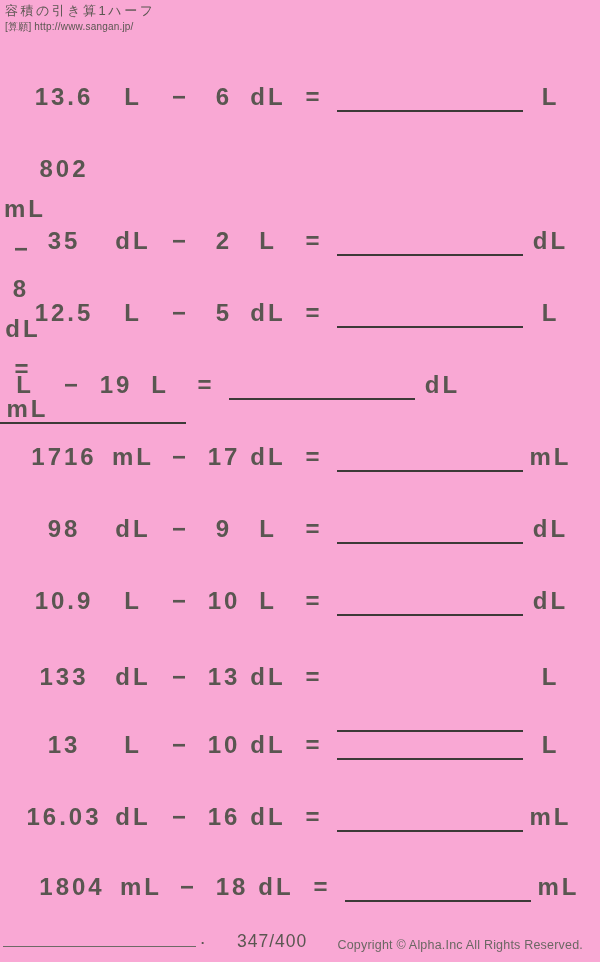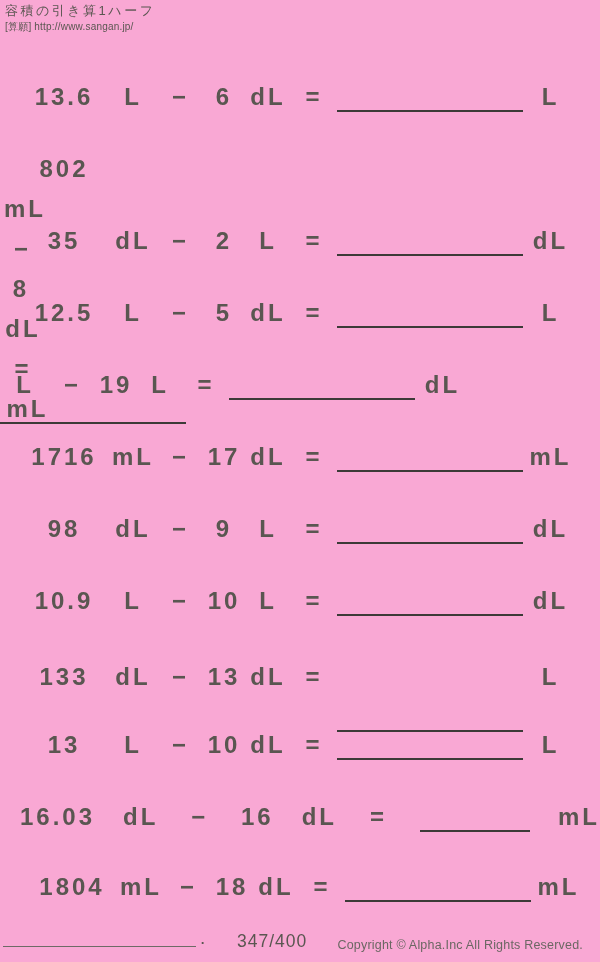--- a/index.html
+++ b/index.html
@@ -173,21 +173,21 @@
       <span class="cell op">−</span>
       <span class="cell num2">10</span>
       <span class="cell unit2">dL</span>
       <span class="cell eq">=</span>
       <span class="cell blank">
           <i class="line"></i>
         </span>
       <span class="cell unit3">L</span>
     </div>
 
-    <div class="row" style="top: 797px; gap: 28px;">
+    <div class="row" style="top: 797px;">
       <span class="cell num1">16.03</span>
       <span class="cell unit1">dL</span>
       <span class="cell op">−</span>
       <span class="cell num2">16</span>
       <span class="cell unit2">dL</span>
       <span class="cell eq">=</span>
       <span class="cell blank">
           <i class="line"></i>
         </span>
       <span class="cell unit3">mL</span>

